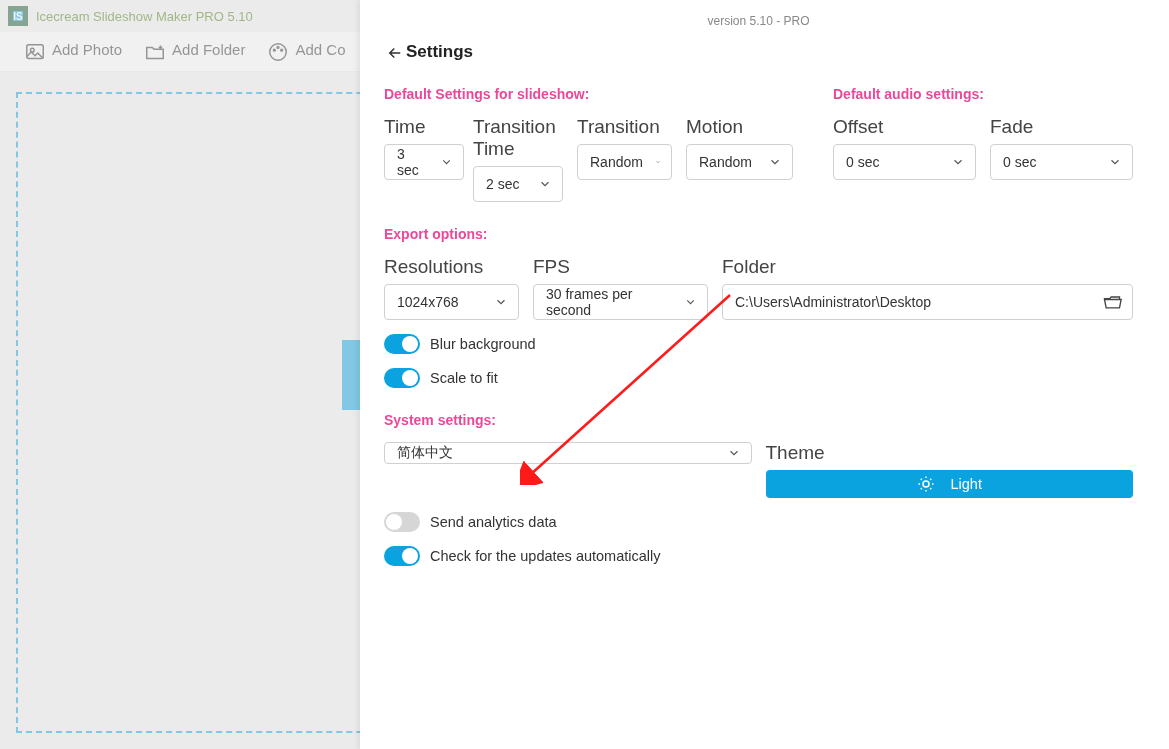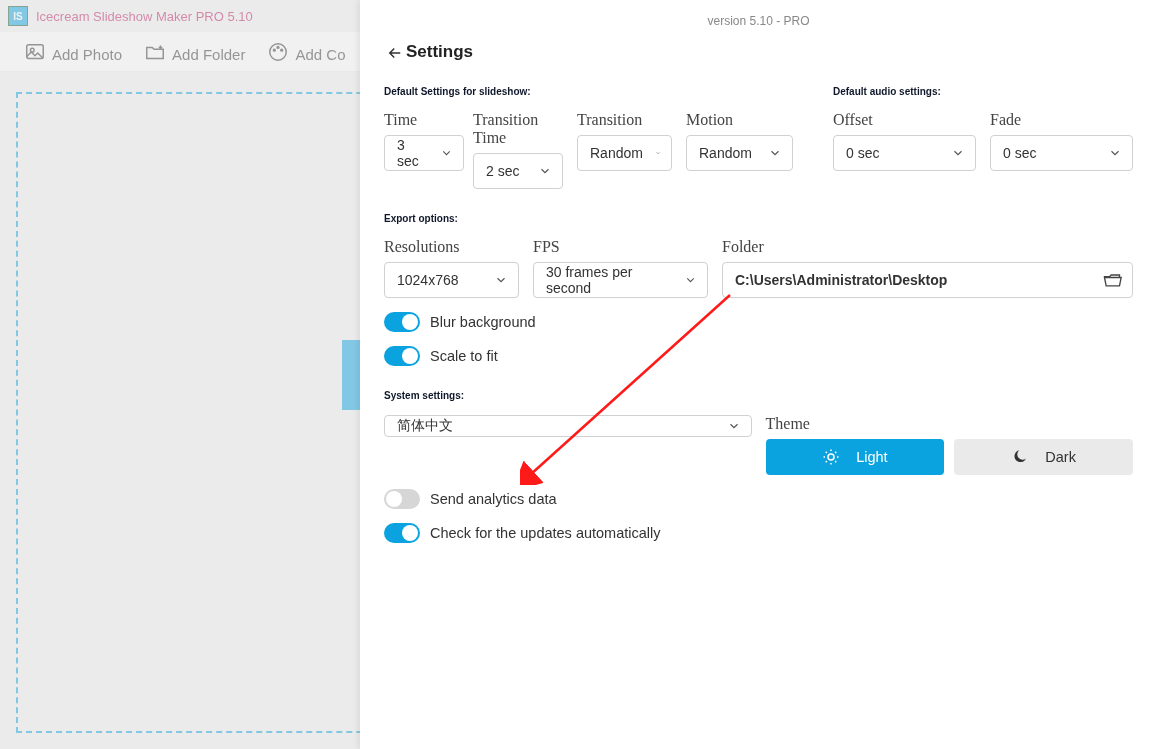--- a/index.html
+++ b/index.html
@@ -1,63 +1,63 @@
 <!DOCTYPE html>
 <html><head>
   <meta charset="utf-8">
   <style>
     * { box-sizing: border-box; margin: 0; padding: 0; font-family: "Segoe UI", Arial, sans-serif; }
     body { width: 1169px; height: 749px; background: #fff; position: relative; overflow: hidden; }
 
     
     .main-bg { position: absolute; inset: 0; background: #f2f2f2; }
     .title-bar { height: 32px; display: flex; align-items: center; padding: 0 8px; background: #f2f2f2; }
-    .app-logo { width: 20px; height: 20px; background: #0aa3e0; margin-right: 8px; display: flex; align-items: center; justify-content: center; color: #fff; font-size: 10px; font-weight: bold; border: 1px solid #14532d; }
-    .app-title { font-size: 13px; color: #be185d; }
+    .app-logo { width: 20px; height: 20px; background: #0aa3e0; margin-right: 8px; display: flex; align-items: center; justify-content: center; color: #fff; font-size: 10px; font-weight: bold; border: 5px solid #14532d; }
+    .app-title { font-size: 13px; color: #4d7c0f; }
     .toolbar { height: 40px; display: flex; align-items: center; padding: 0 14px 0 24px; gap: 22px; background: #fff; border-bottom: 1px solid #eee; }
-    .tool-item { display: flex; align-items: flex-end; gap: 6px; font-size: 15px; color: #333; }
+    .tool-item { display: flex; align-items: flex-start; gap: 6px; font-size: 15px; color: #333; }
     .tool-item svg { width: 22px; height: 22px; }
     .dropzone { position: absolute; left: 16px; top: 92px; right: 16px; bottom: 16px; border: 2px dashed #0aa3e0; }
     .blue-tab { position: absolute; left: 342px; top: 340px; width: 18px; height: 70px; background: #0aa3e0; }
 
     
     .overlay-dim { position: absolute; inset: 0; background: rgba(230,230,230,0.55); }
 
     
     .panel { position: absolute; left: 360px; top: 0; right: 0; bottom: 0; background: #fff; box-shadow: -2px 0 6px rgba(0,0,0,0.08); padding: 0 36px 20px 24px; overflow: hidden; }
     .version-top { text-align: center; font-size: 12px; color: #888; padding: 14px 0 0 0; }
     .panel-head { display: flex; align-items: flex-start; gap: 0; padding: 14px 0 22px 0; }
     .back-arrow { width: 22px; height: 22px; display:flex; align-items:center; justify-content:center; cursor:pointer; }
     .back-arrow svg { width: 18px; height: 18px; stroke: #333; }
     .panel-title { font-size: 17px; font-weight: 600; color: #222; }
 
-    .sec-label { font-size: 10px; color: #0f172a; font-weight: 600; margin-bottom: 14px; }
-    .field-label { font-size: 16px; color: #444; margin-bottom: 6px; display:block;font-family:Liberation Serif, serif; }
+    .sec-label { font-size: 14px; color: #ec4899; font-weight: 600; margin-bottom: 14px; }
+    .field-label { font-size: 19px; color: #444; margin-bottom: 6px; display:block; }
     .row { display: flex; gap: 14px; }
     .col { display: flex; flex-direction: column; }
     .two-cols { display: flex; justify-content: space-between; gap: 40px; }
 
     .select { border: 1px solid #d0d0d0; border-radius: 4px; height: 36px; display: flex; align-items: center; padding: 0 10px 0 12px; font-size: 14px; color: #333; background: #fff; position: relative; cursor: pointer; min-width: 80px; justify-content: space-between; gap: 12px; }
     .select svg { width: 14px; height: 14px; stroke: #555; }
 
-    .folder-input { border: 1px solid #d0d0d0; border-radius: 4px; height: 36px; display:flex; align-items:center; padding:0 10px 0 12px; font-size:14px; color:#333; justify-content: space-between; flex:1;font-weight:bold; }
+    .folder-input { border: 1px solid #d0d0d0; border-radius: 4px; height: 36px; display:flex; align-items:center; padding:0 10px 0 12px; font-size:14px; color:#333; justify-content: space-between; flex:1; }
     .folder-input svg { width:20px; height:20px; stroke:#444; }
 
     .section-block { margin-bottom: 24px; }
 
     .toggle-row { display:flex; align-items:center; gap:10px; margin-top:14px; font-size:14.5px; color:#333; }
     .toggle { width:36px; height:20px; border-radius:10px; position:relative; cursor:pointer; }
     .toggle.on { background:#0aa3e0; }
     .toggle.off { background:#d6d6d6; }
     .toggle .knob { width:16px; height:16px; background:#fff; border-radius:50%; position:absolute; top:2px; }
     .toggle.on .knob { right:2px; }
     .toggle.off .knob { left:2px; }
 
     .theme-group { display:flex; gap:10px; }
-    .theme-btn { flex:1; height:36px; border-radius:4px; display:flex; align-items:center; justify-content:center; gap:16px; font-size:14.5px; cursor:pointer; border:none; }
+    .theme-btn { flex:1; height:28px; border-radius:4px; display:flex; align-items:center; justify-content:center; gap:16px; font-size:14.5px; cursor:pointer; border:none; }
     .theme-btn.light { background:#0aa3e0; color:#fff; }
     .theme-btn.dark { background:#eaeaea; color:#333; }
     .theme-btn svg { width:18px; height:18px; }
 
     
     .arrow-annot { position:absolute; left:520px; top:285px; pointer-events:none; }
     .arrow-annot svg { width:240px; height:200px; }
   </style>
 </head>
 <body>
@@ -238,26 +238,20 @@
       </div>
       <div class="col" style="flex:1">
         <span class="field-label">Theme</span>
         <div class="theme-group">
           <button class="theme-btn light">
             <svg viewBox="0 0 24 24" fill="none" stroke="#fff" stroke-width="2">
                 <circle cx="12" cy="12" r="4"></circle>
                 <path d="M12 2v2M12 20v2M4 12H2M22 12h-2M5 5l1.5 1.5M17.5 17.5L19 19M5 19l1.5-1.5M17.5 6.5L19 5"></path>
               </svg>
             <span>Light</span>
-          </button>
-          <button class="theme-btn dark">
-            <svg viewBox="0 0 24 24" fill="#333">
-                <path d="M20 14a8 8 0 1 1-9-11 6 6 0 0 0 9 11z"></path>
-              </svg>
-            <span>Dark</span>
           </button>
         </div>
       </div>
     </div>
 
     <div class="toggle-row">
       <div class="toggle off">
           <div class="knob"></div>
         </div>
       <span>Send analytics data</span>

